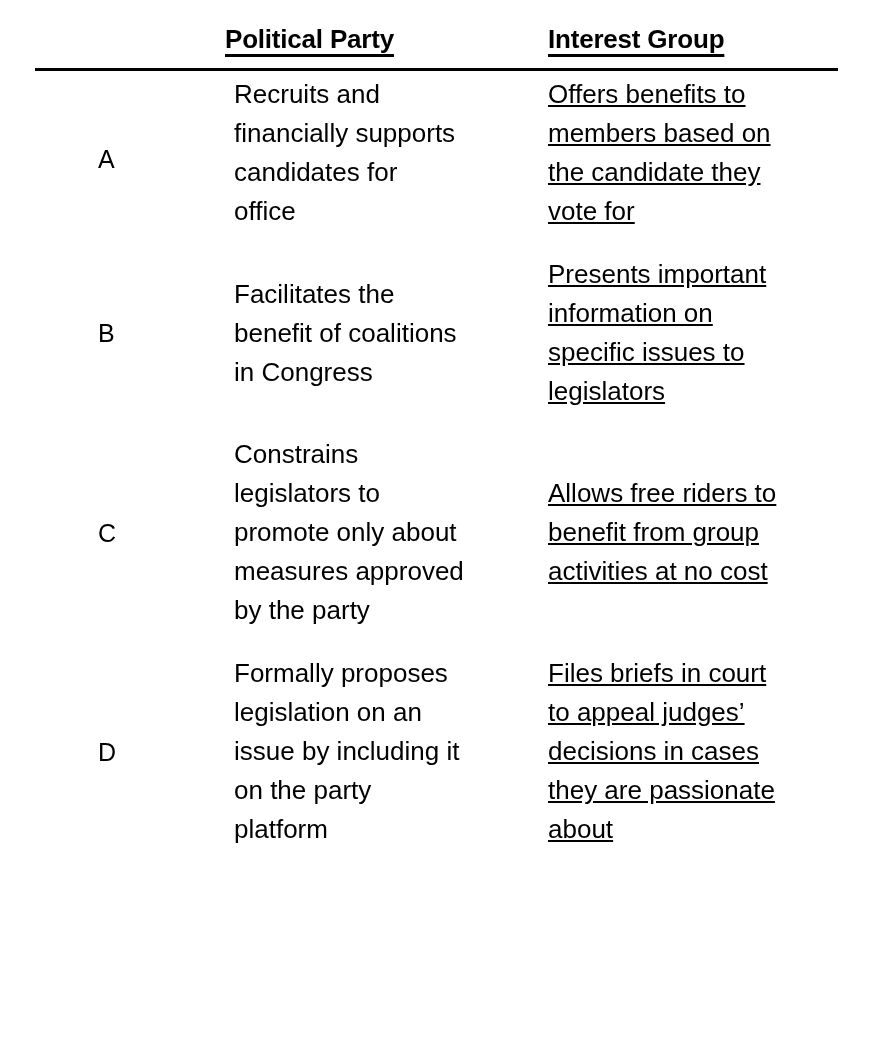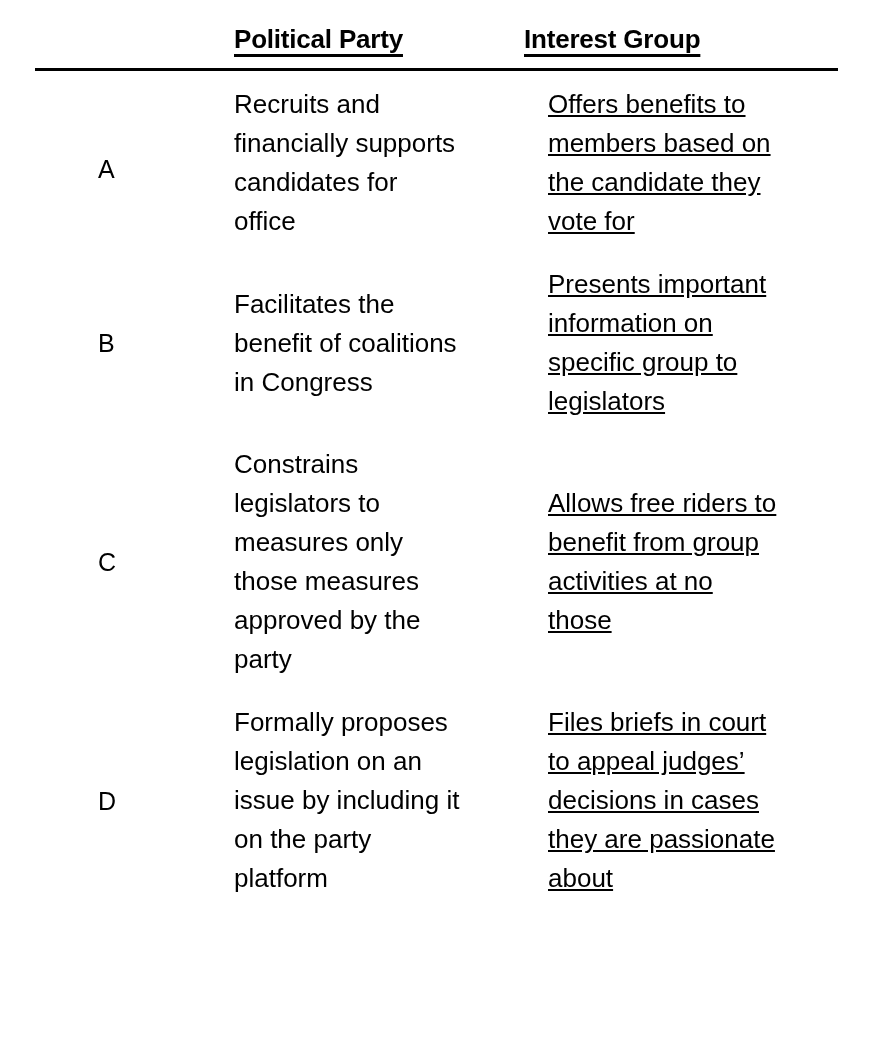--- a/index.html
+++ b/index.html
@@ -56,22 +56,22 @@
     font-size: 26px;
     font-weight: bold;
     line-height: 30px;
     letter-spacing: -0.2px;
     text-decoration: underline;
     text-underline-offset: 6px;
     text-decoration-thickness: 2.5px;
     padding-bottom: 14px;
   }
 
-  th.col-party .head-inner { margin-left: 36px; }
-  th.col-group .head-inner { }
+  th.col-party .head-inner { margin-left: 27px; }
+  th.col-group .head-inner { margin-left: 24px; }
 
   
   tr.rule-row td {
     padding: 0;
     height: 0;
   }
   .rule {
     height: 3px;
     background: #000000;
     width: 803px;
@@ -103,21 +103,21 @@
   td.cell-group {
     padding-left: 24px;
     padding-right: 8px;
     padding-top: 12px;
     padding-bottom: 12px;
   }
 
   td.cell-party .txt { display: block; max-width: 230px; }
   td.cell-group .txt { display: block; max-width: 232px; text-decoration: underline; }
 
-  tbody tr.data-row:first-child td { padding-top: 14px; }
+  tbody tr.data-row:first-child td { padding-top: 4px; }
 </style>
 </head>
 <body>
 
 <div class="sheet">
 
   <table class="compare">
     <colgroup>
       <col class="c-letter">
       <col class="c-party">
@@ -152,31 +152,31 @@
           <span class="txt">Offers benefits to members based on the candidate they vote for</span>
         </td>
       </tr>
 
       <tr class="data-row">
         <td class="letter">B</td>
         <td class="cell-party">
           <span class="txt">Facilitates the benefit of coalitions in Congress</span>
         </td>
         <td class="cell-group">
-          <span class="txt">Presents important information on specific group to legislators</span>
+          <span class="txt">Presents important information on specific issues to legislators</span>
         </td>
       </tr>
 
       <tr class="data-row">
         <td class="letter">C</td>
         <td class="cell-party">
-          <span class="txt">Constrains legislators to measures only those measures approved by the party</span>
+          <span class="txt">Constrains legislators to promote only about measures approved by the party</span>
         </td>
         <td class="cell-group">
-          <span class="txt">Allows free riders to benefit from group activities at no those</span>
+          <span class="txt">Allows free riders to benefit from group activities at no cost</span>
         </td>
       </tr>
 
       <tr class="data-row">
         <td class="letter">D</td>
         <td class="cell-party">
           <span class="txt">Formally proposes legislation on an issue by including it on the party platform</span>
         </td>
         <td class="cell-group">
           <span class="txt">Files briefs in court to appeal judges’ decisions in cases they are passionate about</span>

